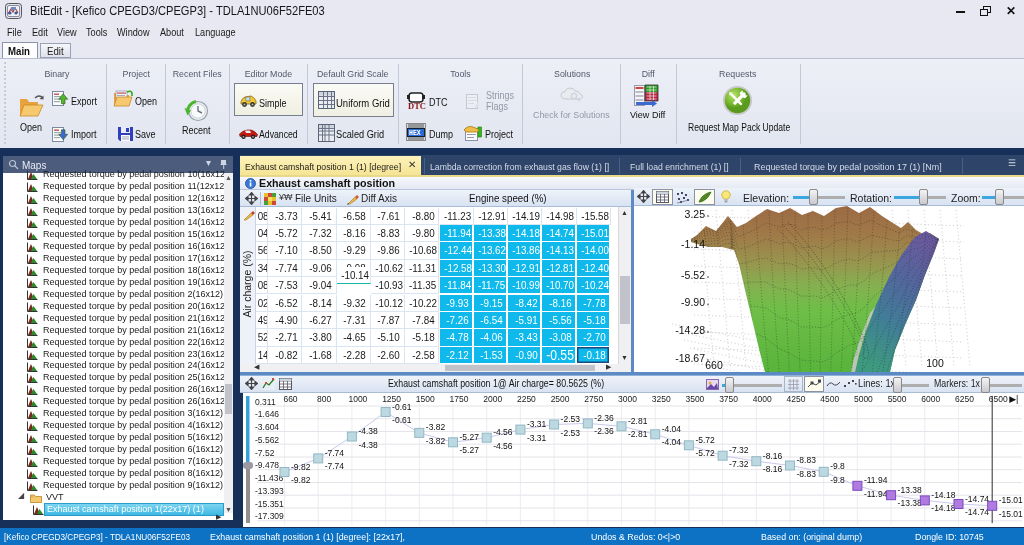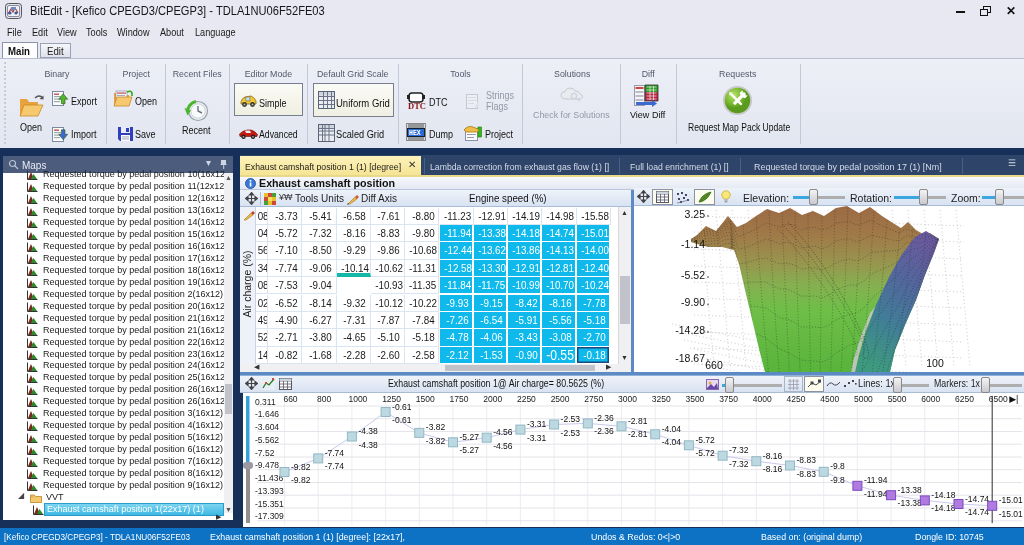--- a/index.html
+++ b/index.html
@@ -474,21 +474,21 @@
     <rect x="4" y="0" width="4" height="4" fill="#d04838"></rect>
     <rect x="8" y="0" width="4" height="4" fill="#48a038"></rect>
 <rect x="0" y="4" width="4" height="4" fill="#d04838"></rect>
     <rect x="4" y="4" width="4" height="4" fill="#f0e060"></rect>
     <rect x="8" y="4" width="4" height="4" fill="#e8c030"></rect>
 <rect x="0" y="8" width="4" height="4" fill="#48a038"></rect>
     <rect x="4" y="8" width="4" height="4" fill="#e8c030"></rect>
     <rect x="8" y="8" width="4" height="4" fill="#d04838"></rect>
 </svg>
 <div style="position:absolute;left:279px;top:192px;white-space:nowrap;font-size:9px;color:#333;">¥₩</div>
-<div style="position:absolute;left:295px;top:193px;white-space:nowrap;font-size:10px;color:#222;">Tools Units</div>
+<div style="position:absolute;left:295px;top:193px;white-space:nowrap;font-size:10px;color:#222;">File Units</div>
 <svg style="left:347px;top:194px" width="12" height="11" viewBox="0 0 12 11">
 <path d="M1 10 L8 3 L10 5 L3 10 Z" fill="#e8b84a" stroke="#a87818" stroke-width="0.6"></path>
 <path d="M8 3 L10 1 L12 3 L10 5 Z" fill="#d05838"></path>
 <path d="M0 11 L2 10 L1 9 Z" fill="#333"></path>
   </svg>
 <div style="position:absolute;left:361px;top:193px;white-space:nowrap;font-size:10px;color:#222;">Diff Axis</div>
 <div style="position:absolute;left:469px;top:192px;white-space:nowrap;font-size:10.5px;color:#111;"><span style="display:inline-block;transform:scaleX(0.93);transform-origin:0 50%;white-space:nowrap;">Engine speed (%)</span></div>
 <div style="left:240px;top:207px;width:391px;height:165px;background:#fff;"></div>
 <div style="left:240px;top:207px;width:16px;height:157px;background:#eef1f7;border-right:1px solid #c8d4e4;"></div>
 <svg style="left:243px;top:209px" width="12" height="12" viewBox="0 0 12 12">
@@ -536,21 +536,21 @@
 <div style="position:absolute;left:370.9px;top:259.7px;width:34.3px;height:17.4px;background:#fff;border-right:1px solid #d9e5f1;border-bottom:1px solid #d9e5f1;font-size:11.3px;color:#1a1a1a;text-align:right;padding-right:4px;line-height:17px;overflow:hidden;"><span style="display:inline-block;transform:scaleX(0.87);transform-origin:100% 50%;">-10.62</span></div>
 <div style="position:absolute;left:405.2px;top:259.7px;width:34.3px;height:17.4px;background:#fff;border-right:1px solid #d9e5f1;border-bottom:1px solid #d9e5f1;font-size:11.3px;color:#1a1a1a;text-align:right;padding-right:4px;line-height:17px;overflow:hidden;"><span style="display:inline-block;transform:scaleX(0.87);transform-origin:100% 50%;">-11.31</span></div>
 <div style="position:absolute;left:439.5px;top:259.7px;width:34.3px;height:17.4px;background:#0fb9ec;border-right:2px solid #fff;border-bottom:1.5px solid #fff;font-size:11.3px;color:#fff;text-align:right;padding-right:3px;line-height:17px;overflow:hidden;"><span style="display:inline-block;transform:scaleX(0.87);transform-origin:100% 50%;">-12.58</span></div>
 <div style="position:absolute;left:473.8px;top:259.7px;width:34.3px;height:17.4px;background:#0fb9ec;border-right:2px solid #fff;border-bottom:1.5px solid #fff;font-size:11.3px;color:#fff;text-align:right;padding-right:3px;line-height:17px;overflow:hidden;"><span style="display:inline-block;transform:scaleX(0.87);transform-origin:100% 50%;">-13.30</span></div>
 <div style="position:absolute;left:508.1px;top:259.7px;width:34.3px;height:17.4px;background:#0fb9ec;border-right:2px solid #fff;border-bottom:1.5px solid #fff;font-size:11.3px;color:#fff;text-align:right;padding-right:3px;line-height:17px;overflow:hidden;"><span style="display:inline-block;transform:scaleX(0.87);transform-origin:100% 50%;">-12.91</span></div>
 <div style="position:absolute;left:542.4px;top:259.7px;width:34.3px;height:17.4px;background:#0fb9ec;border-right:2px solid #fff;border-bottom:1.5px solid #fff;font-size:11.3px;color:#fff;text-align:right;padding-right:3px;line-height:17px;overflow:hidden;"><span style="display:inline-block;transform:scaleX(0.87);transform-origin:100% 50%;">-12.81</span></div>
 <div style="position:absolute;left:576.7px;top:259.7px;width:34.3px;height:17.4px;background:#0fb9ec;border-right:2px solid #fff;border-bottom:1.5px solid #fff;font-size:11.3px;color:#fff;text-align:right;padding-right:3px;line-height:17px;overflow:hidden;"><span style="display:inline-block;transform:scaleX(0.87);transform-origin:100% 50%;">-12.40</span></div>
 <div style="position:absolute;left:256.0px;top:277.1px;width:12.0px;height:17.4px;background:#fff;border-right:1px solid #d9e5f1;border-bottom:1px solid #d9e5f1;font-size:11.3px;color:#1a1a1a;text-align:right;padding-right:4px;line-height:17px;overflow:hidden;"><span style="display:inline-block;transform:scaleX(0.87);transform-origin:100% 50%;">08</span></div>
 <div style="position:absolute;left:268.0px;top:277.1px;width:34.3px;height:17.4px;background:#fff;border-right:1px solid #d9e5f1;border-bottom:1px solid #d9e5f1;font-size:11.3px;color:#1a1a1a;text-align:right;padding-right:4px;line-height:17px;overflow:hidden;"><span style="display:inline-block;transform:scaleX(0.87);transform-origin:100% 50%;">-7.53</span></div>
 <div style="position:absolute;left:302.3px;top:277.1px;width:34.3px;height:17.4px;background:#fff;border-right:1px solid #d9e5f1;border-bottom:1px solid #d9e5f1;font-size:11.3px;color:#1a1a1a;text-align:right;padding-right:4px;line-height:17px;overflow:hidden;"><span style="display:inline-block;transform:scaleX(0.87);transform-origin:100% 50%;">-9.04</span></div>
-<div style="position:absolute;left:336.6px;top:260px;width:34.3px;height:17.4px;background:#fff;border-right:1px solid #d9e5f1;border-bottom:4px solid #14b8a6;font-size:11.3px;color:#1a1a1a;text-align:right;padding-right:4px;line-height:17px;overflow:hidden;"><span style="display:inline-block;transform:scaleX(0.87);transform-origin:100% 50%;">-10.14</span></div>
+<div style="position:absolute;left:336.6px;top:267px;width:34.3px;height:17.4px;background:#fff;border-right:1px solid #d9e5f1;border-bottom:1px solid #14b8a6;font-size:11.3px;color:#1a1a1a;text-align:right;padding-right:4px;line-height:17px;overflow:hidden;"><span style="display:inline-block;transform:scaleX(0.87);transform-origin:100% 50%;">-10.14</span></div>
 <div style="position:absolute;left:370.9px;top:277.1px;width:34.3px;height:17.4px;background:#fff;border-right:1px solid #d9e5f1;border-bottom:1px solid #d9e5f1;font-size:11.3px;color:#1a1a1a;text-align:right;padding-right:4px;line-height:17px;overflow:hidden;"><span style="display:inline-block;transform:scaleX(0.87);transform-origin:100% 50%;">-10.93</span></div>
 <div style="position:absolute;left:405.2px;top:277.1px;width:34.3px;height:17.4px;background:#fff;border-right:1px solid #d9e5f1;border-bottom:1px solid #d9e5f1;font-size:11.3px;color:#1a1a1a;text-align:right;padding-right:4px;line-height:17px;overflow:hidden;"><span style="display:inline-block;transform:scaleX(0.87);transform-origin:100% 50%;">-11.35</span></div>
 <div style="position:absolute;left:439.5px;top:277.1px;width:34.3px;height:17.4px;background:#0fb9ec;border-right:2px solid #fff;border-bottom:1.5px solid #fff;font-size:11.3px;color:#fff;text-align:right;padding-right:3px;line-height:17px;overflow:hidden;"><span style="display:inline-block;transform:scaleX(0.87);transform-origin:100% 50%;">-11.84</span></div>
 <div style="position:absolute;left:473.8px;top:277.1px;width:34.3px;height:17.4px;background:#0fb9ec;border-right:2px solid #fff;border-bottom:1.5px solid #fff;font-size:11.3px;color:#fff;text-align:right;padding-right:3px;line-height:17px;overflow:hidden;"><span style="display:inline-block;transform:scaleX(0.87);transform-origin:100% 50%;">-11.75</span></div>
 <div style="position:absolute;left:508.1px;top:277.1px;width:34.3px;height:17.4px;background:#0fb9ec;border-right:2px solid #fff;border-bottom:1.5px solid #fff;font-size:11.3px;color:#fff;text-align:right;padding-right:3px;line-height:17px;overflow:hidden;"><span style="display:inline-block;transform:scaleX(0.87);transform-origin:100% 50%;">-10.99</span></div>
 <div style="position:absolute;left:542.4px;top:277.1px;width:34.3px;height:17.4px;background:#0fb9ec;border-right:2px solid #fff;border-bottom:1.5px solid #fff;font-size:11.3px;color:#fff;text-align:left;padding-right:3px;line-height:17px;overflow:hidden;"><span style="display:inline-block;transform:scaleX(0.87);transform-origin:100% 50%;">-10.70</span></div>
 <div style="position:absolute;left:576.7px;top:277.1px;width:34.3px;height:17.4px;background:#0fb9ec;border-right:2px solid #fff;border-bottom:1.5px solid #fff;font-size:11.3px;color:#fff;text-align:right;padding-right:3px;line-height:17px;overflow:hidden;"><span style="display:inline-block;transform:scaleX(0.87);transform-origin:100% 50%;">-10.24</span></div>
 <div style="position:absolute;left:256.0px;top:294.5px;width:12.0px;height:17.4px;background:#fff;border-right:1px solid #d9e5f1;border-bottom:1px solid #d9e5f1;font-size:11.3px;color:#1a1a1a;text-align:right;padding-right:4px;line-height:17px;overflow:hidden;"><span style="display:inline-block;transform:scaleX(0.87);transform-origin:100% 50%;">02</span></div>
 <div style="position:absolute;left:268.0px;top:294.5px;width:34.3px;height:17.4px;background:#fff;border-right:1px solid #d9e5f1;border-bottom:1px solid #d9e5f1;font-size:11.3px;color:#1a1a1a;text-align:right;padding-right:4px;line-height:17px;overflow:hidden;"><span style="display:inline-block;transform:scaleX(0.87);transform-origin:100% 50%;">-6.52</span></div>
 <div style="position:absolute;left:302.3px;top:294.5px;width:34.3px;height:17.4px;background:#fff;border-right:1px solid #d9e5f1;border-bottom:1px solid #d9e5f1;font-size:11.3px;color:#1a1a1a;text-align:right;padding-right:4px;line-height:17px;overflow:hidden;"><span style="display:inline-block;transform:scaleX(0.87);transform-origin:100% 50%;">-8.14</span></div>

